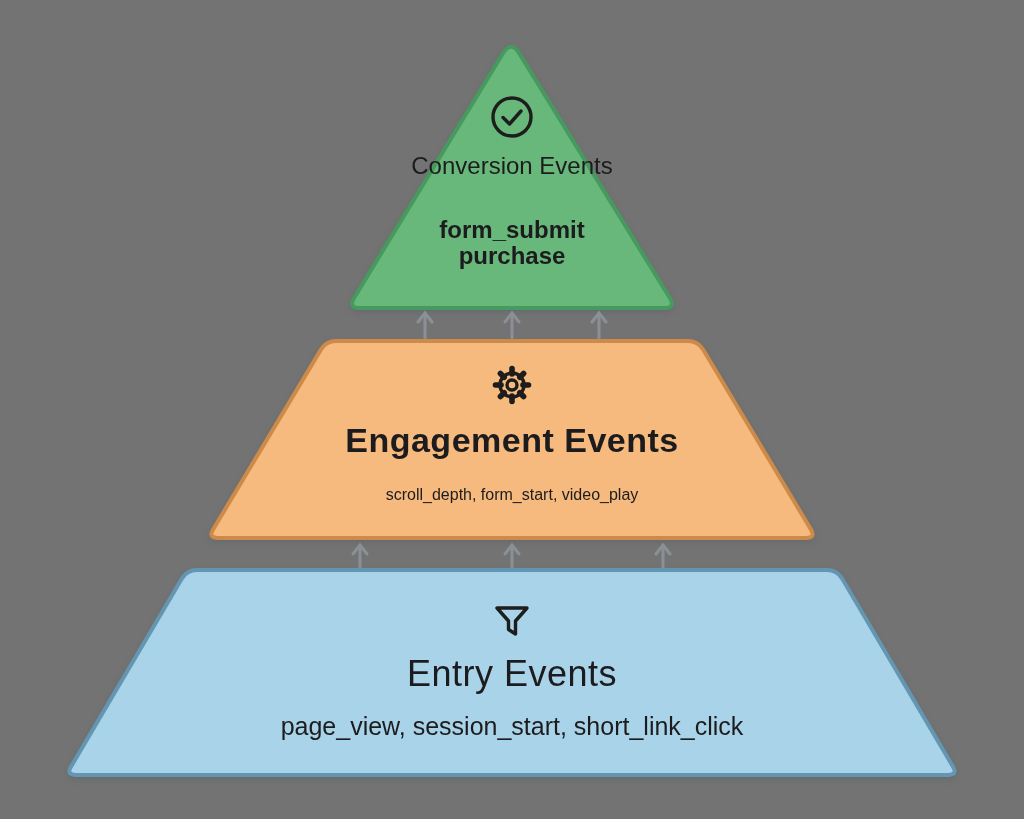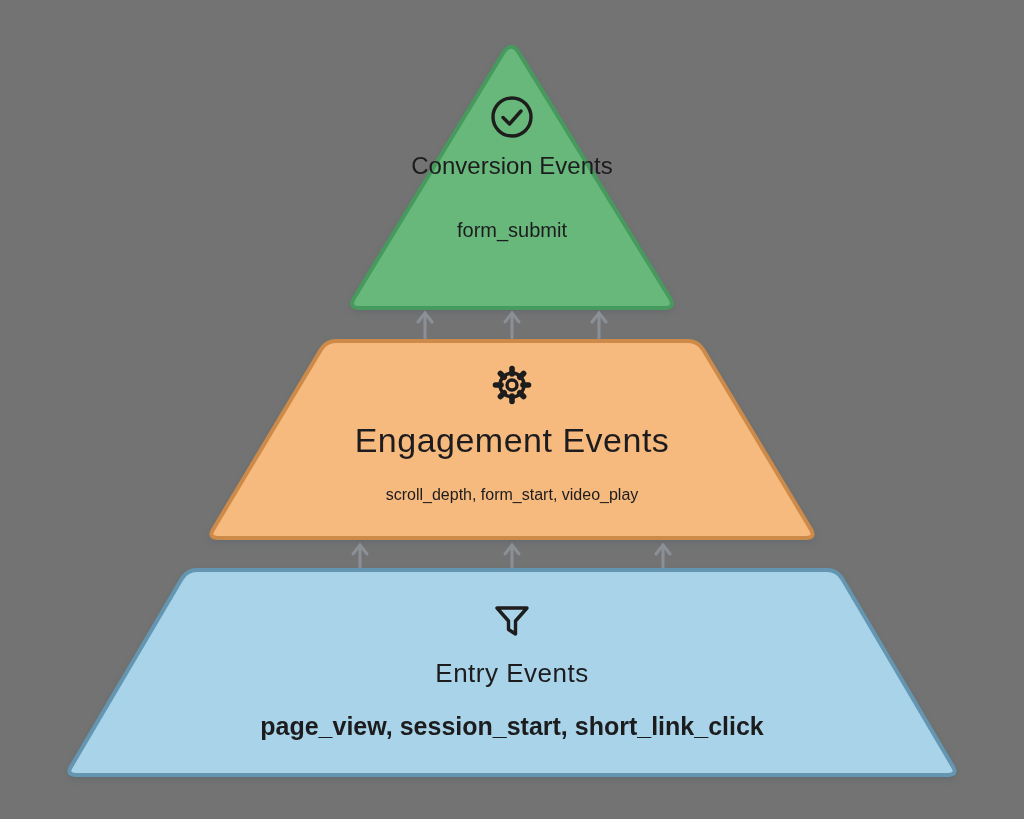--- a/index.html
+++ b/index.html
@@ -32,27 +32,27 @@
   }
 
   .content { position: absolute; text-align: center; color: #1c1c1e; }
   .centered { left: 512px; transform: translateX(-50%); }
 
   .icon-box { position: absolute; width: 48px; height: 48px; }
   .icon-box svg { width: 100%; height: 100%; display: block; }
   .icon-stroke { fill: none; stroke-width: 3.4; stroke-linecap: round; stroke-linejoin: round; }
 
   .tri-title   { top: 151px; width: 260px; font-size: 24px; line-height: 30px; font-weight: 500; }
-  .tri-items   { top: 217px; width: 320px; font-size: 20px; line-height: 26px; }
+  .tri-items   { top: 217px; width: 320px; font-size: 24px; line-height: 26px; font-weight: bold; }
 
-  .mid-title   { top: 420px; width: 700px; font-size: 34px; line-height: 41px; font-weight: 400; letter-spacing: 0.5px; }
+  .mid-title   { top: 420px; width: 700px; font-size: 34px; line-height: 41px; font-weight: 700; letter-spacing: 0.5px; }
   .mid-items   { top: 479px; width: 700px; font-size: 16px; line-height: 32px; }
 
-  .bot-title   { top: 654px; width: 700px; font-size: 26px; line-height: 39px; font-weight: 500; letter-spacing: 0.5px; }
-  .bot-items   { top: 710px; width: 800px; font-size: 25px; line-height: 32px; font-weight: bold; }
+  .bot-title   { top: 654px; width: 700px; font-size: 36px; line-height: 39px; font-weight: 500; letter-spacing: 0.5px; }
+  .bot-items   { top: 710px; width: 800px; font-size: 25px; line-height: 32px; }
 </style>
 </head>
 <body>
 
 <div class="stage" style="background: #737373;">
 
   <svg class="shapes" viewBox="0 0 1024 819">
 
     <path class="tier-shape" stroke-width="4" stroke-linejoin="round" d="M197 570 L827 570 Q837 570 842.1 578.6 L952.9 766.4 Q958 775 948 775 L76 775 Q66 775 71.1 766.4 L181.9 578.6 Q187 570 197 570 Z" fill="#a9d3e8" stroke="#6496b1"></path>
 
@@ -93,20 +93,21 @@
 
   <div class="icon-box" style="left:488px; top:93px;">
     <svg viewBox="0 0 48 48" stroke="#1d1d1d">
       <circle class="icon-stroke" cx="24" cy="24" r="19"></circle>
       <path class="icon-stroke" d="M15 24.5 L21.5 31 L33 18"></path>
     </svg>
   </div>
   <div class="content centered tri-title">Conversion Events</div>
   <div class="content centered tri-items">
     <div>form_submit</div>
+    <div>purchase</div>
   </div>
 
   <div class="icon-box" style="left:488px; top:361px;">
     <svg viewBox="0 0 48 48" stroke="#1d1d1d">
 
       <g stroke-width="5.6" stroke-linecap="round">
         <path d="M24 13 L24 7.5"></path>
         <path d="M24 35 L24 40.5"></path>
         <path d="M13 24 L7.5 24"></path>
         <path d="M35 24 L40.5 24"></path>

